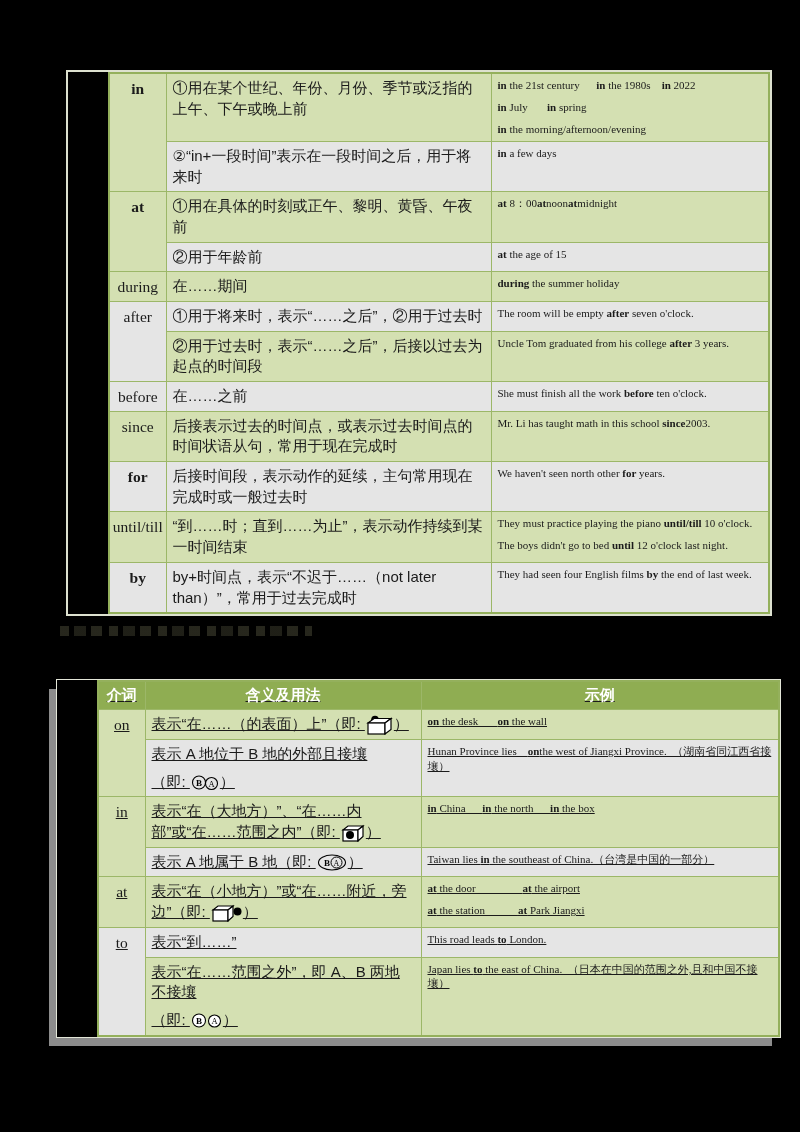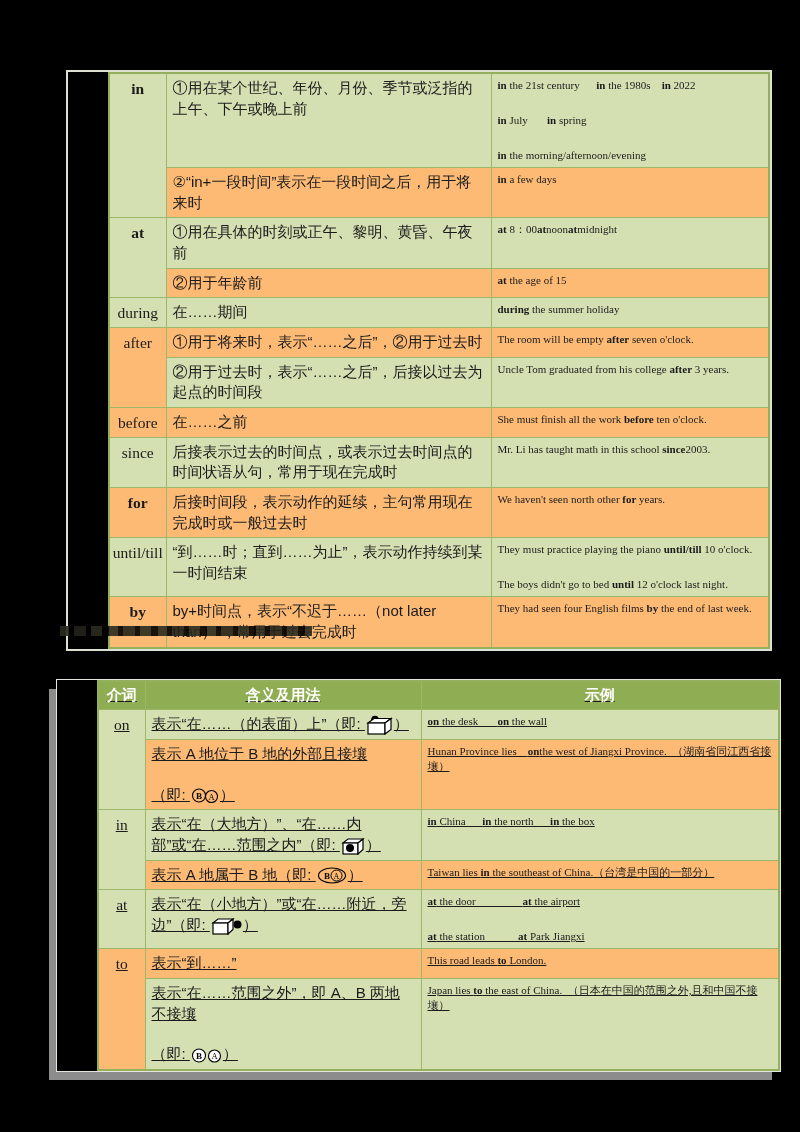--- a/index.html
+++ b/index.html
@@ -16,38 +16,38 @@
   table{border-collapse:collapse;width:100%;table-layout:fixed;}
   td,th{border:1px solid #9cb768;vertical-align:top;word-wrap:break-word;}
   table{border:2px solid #94b05c;}
   th{
     background:#8fad52;color:#ffffff;
     font-family:"Liberation Sans", sans-serif;
     font-weight:bold;font-size:15px;padding:4px 2px;text-align:center;
     vertical-align:middle;
   }
   td.shade-g{background:#d4e0b2;}
-  td.shade-w{background:#fdba74;}
+  td.shade-w{background:#e5e5e5;}
   td.word{
     text-align:center;padding:6px 2px 2px 2px;
     font-size:15.5px;font-family:"Liberation Serif", serif;
   }
   td.word.wbold{font-weight:bold;}
   td.meaning{
     padding:4px 6px;font-size:15px;
     font-family:"Liberation Sans", sans-serif;
     line-height:1.38;
   }
   td.example{
     padding:4px 6px;font-size:11px;
     font-family:"Liberation Serif", serif;
     line-height:1.36;
   }
   .para{margin:0;white-space:pre-wrap;}
-  .para + .para{margin-top:20px;}
+  .para + .para{margin-top:7px;}
   .bold{font-weight:bold;}
   .dia-icon{display:inline-block;vertical-align:middle;margin:0 1px;}
   .dia-icon svg{display:block;}
   
   #clipped-remnant{
     position:absolute;left:60px;top:626px;width:252px;height:10px;
     background:repeating-linear-gradient(90deg,
       #2b2b20 0px 9px, #000 9px 14px, #23231a 14px 26px,
       #000 26px 31px, #2b2b20 31px 42px, #000 42px 49px);
     opacity:.9;

